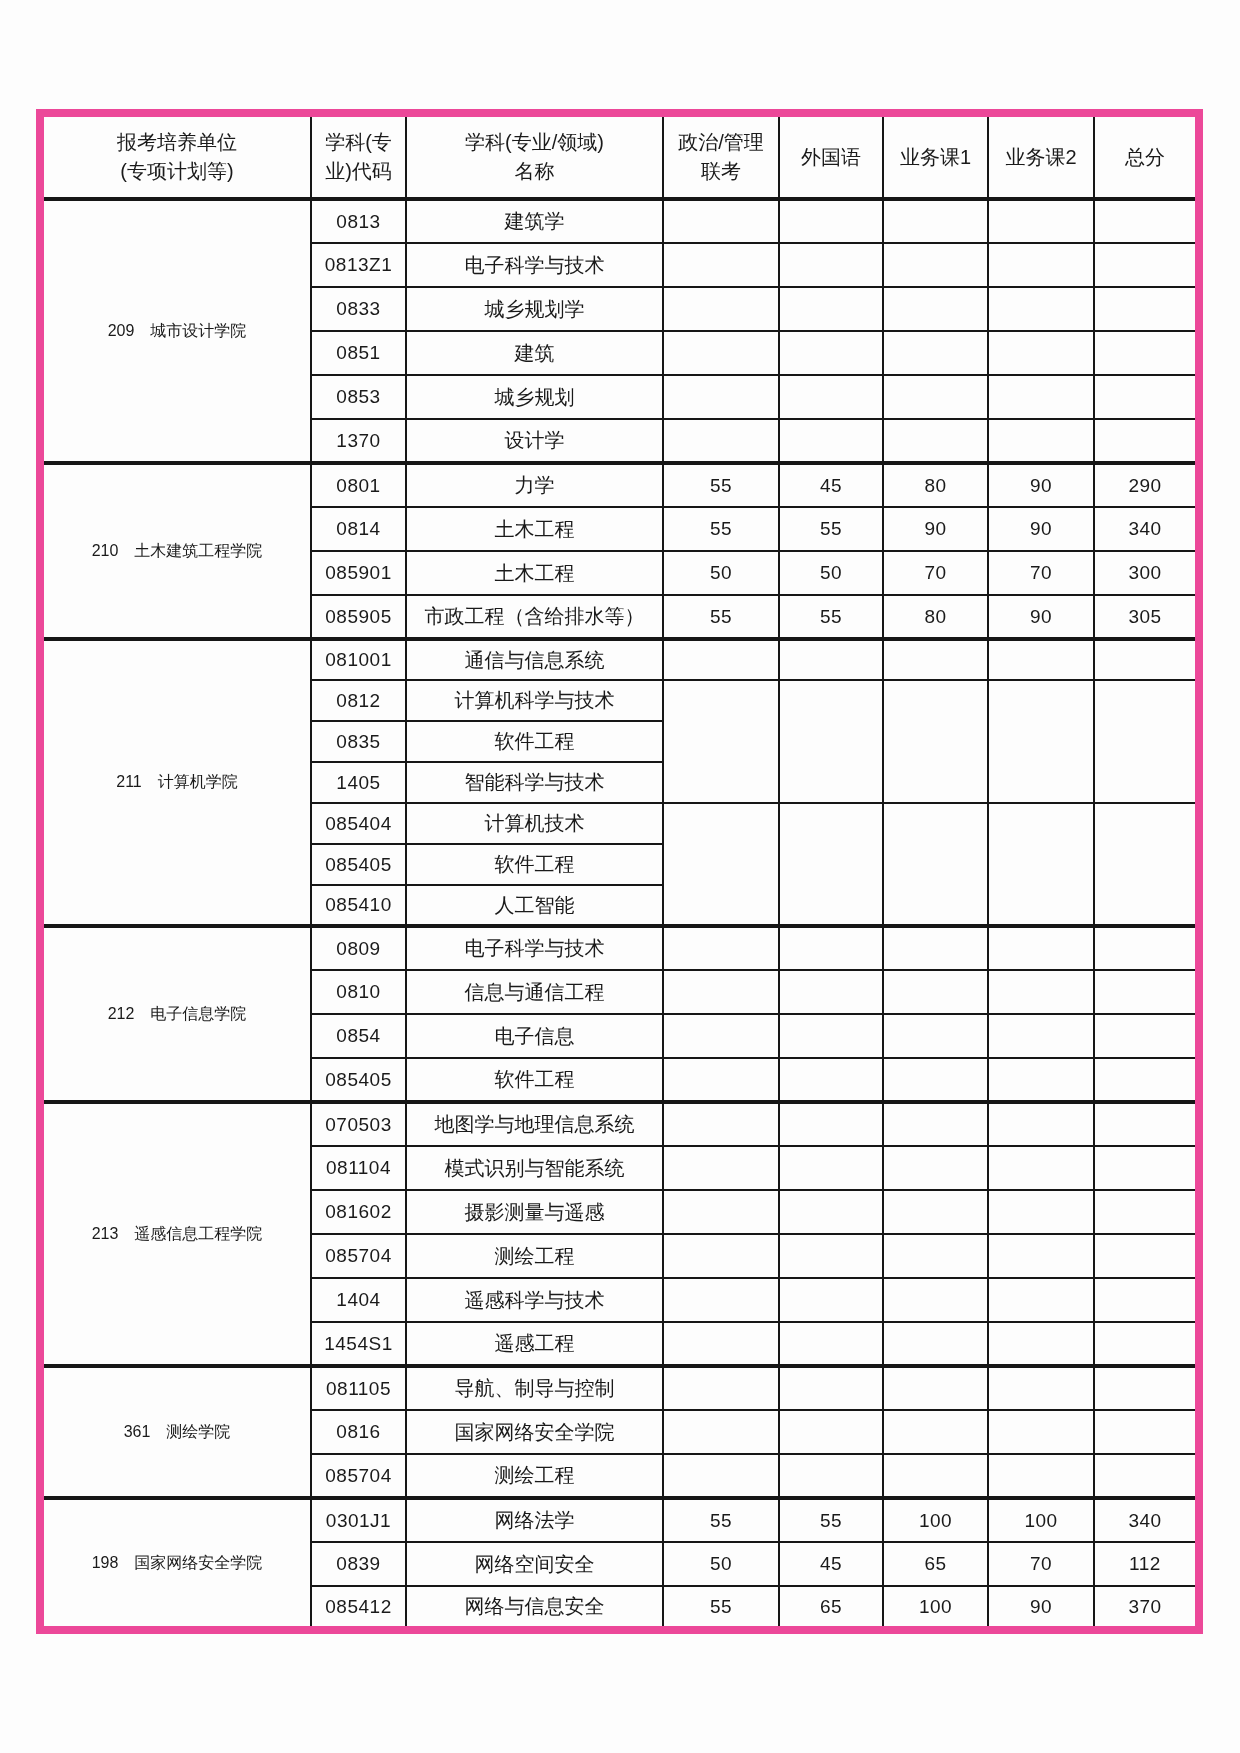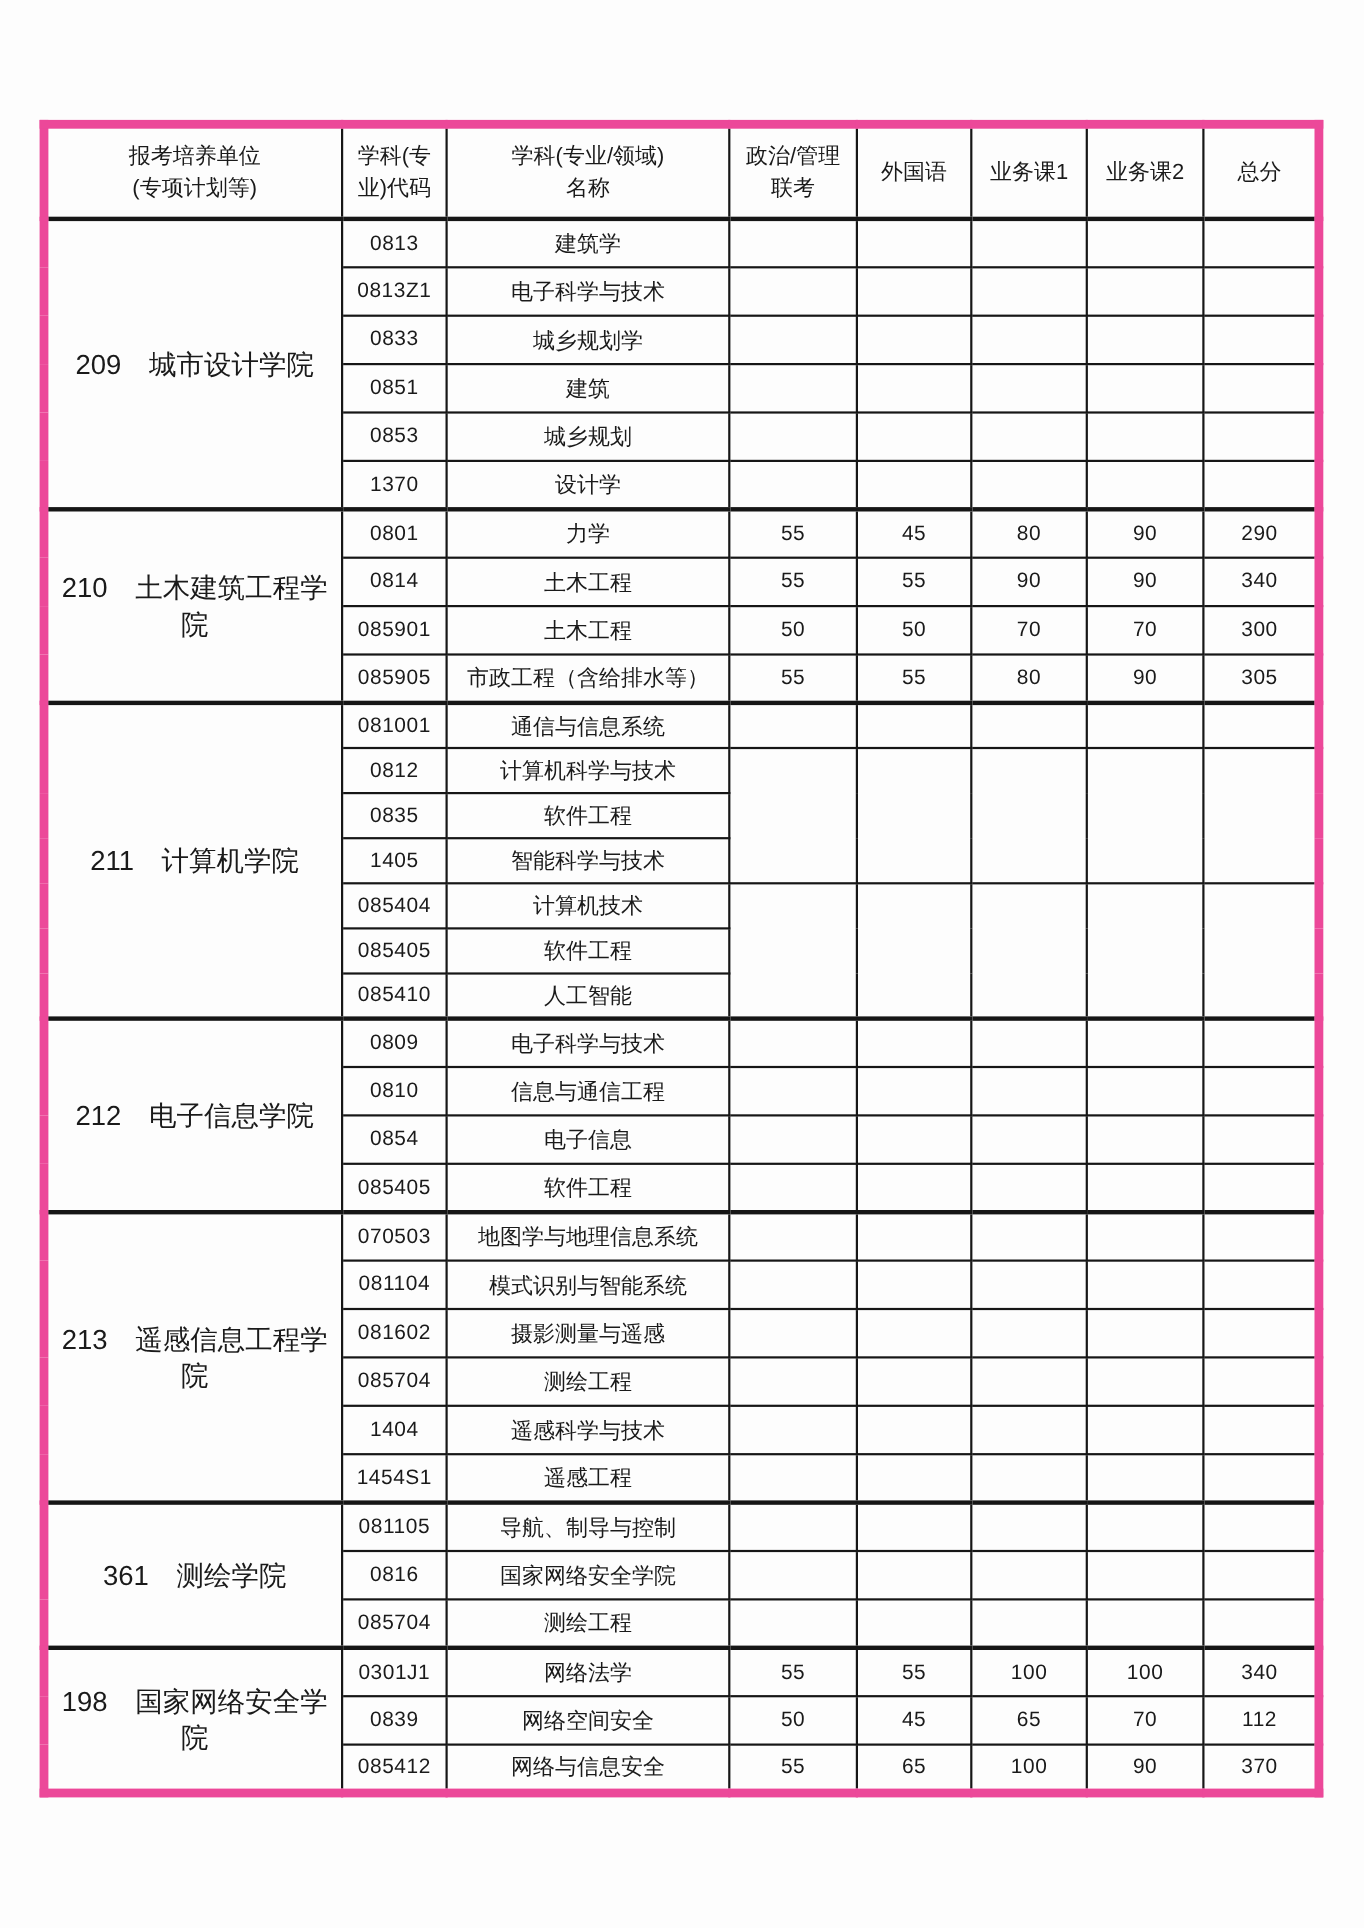--- a/index.html
+++ b/index.html
@@ -36,21 +36,21 @@
   thead th {
     font-weight: normal;
     font-size: 20px;
     line-height: 1.45;
     border-bottom-width: 3px;
   }
   tbody tr { height: 44px; }
   tbody tr.g2 { height: 41px; }
   tbody td { font-size: 20px; }
   td.code-cell, td.score-cell { font-size: 19px; letter-spacing: 0.5px; }
-  td.unit-cell { font-size: 25px; }
+  td.unit-cell { font-size: 16px; }
   tr.group-start td { border-top: 4px solid #161616; }
 </style>
 </head>
 <body>
 
 <table class="score-table">
   <colgroup>
     <col style="width:271px">
     <col style="width:95px">
     <col style="width:257px">

